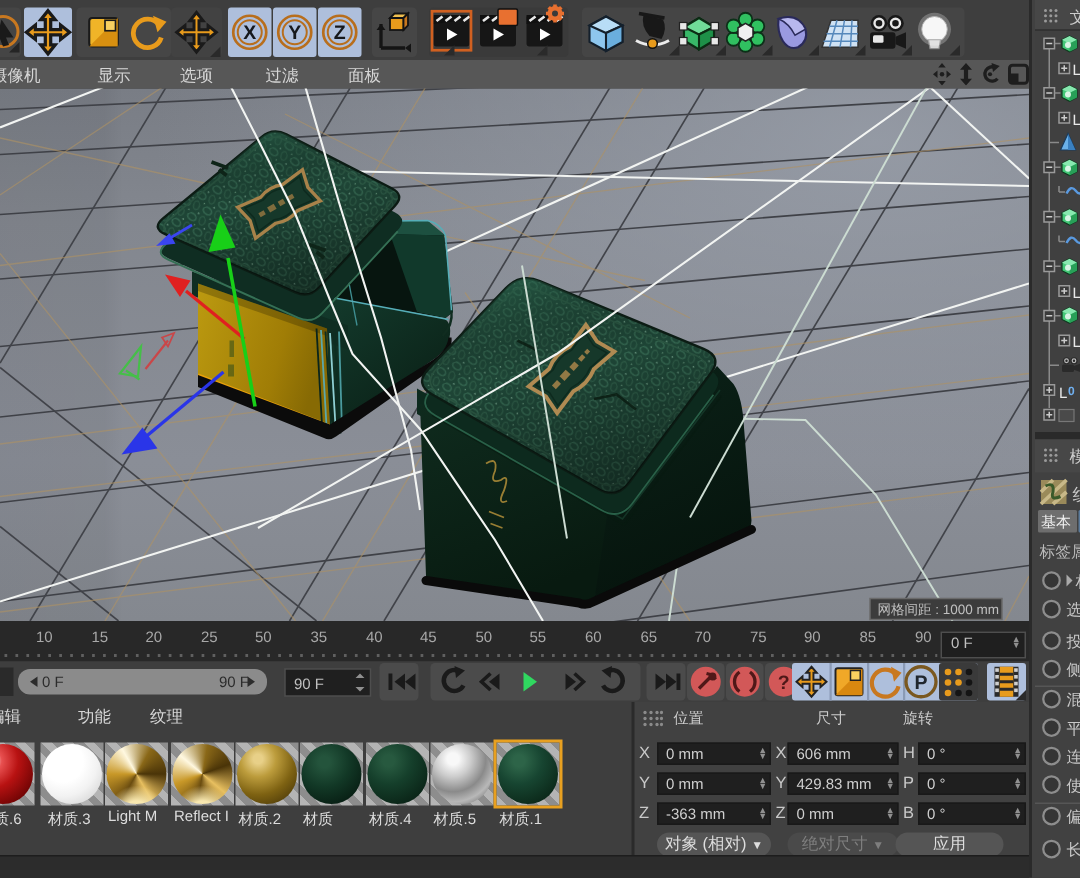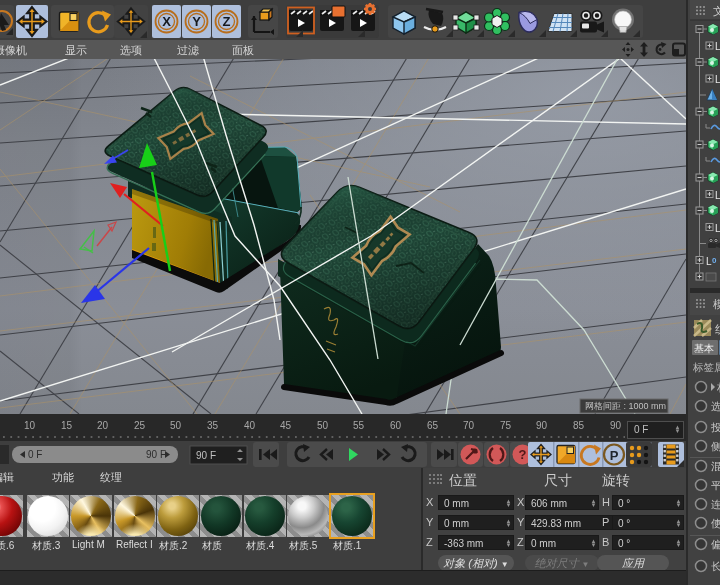--- a/index.html
+++ b/index.html
@@ -21,26 +21,26 @@
   
   #matmenu{left:0;top:468px;width:420px;height:16px;background:#3e3e3e;color:#d6d6d6;font-size:11px;}
   #matmenu span{position:absolute;top:2px;}
   #mats{left:0;top:484px;width:421px;height:86px;background:#3e3e3e;}
   .mat{position:absolute;top:11px;width:42px;height:42px;background:
      repeating-linear-gradient(45deg,#b4b4b4 0 5px,#8d8d8d 5px 10px);}
   .mlabel{position:absolute;top:55px;font-size:10px;color:#dcdcdc;white-space:nowrap;}
   .sph{position:absolute;left:1px;top:1px;width:40px;height:40px;border-radius:50%;}
   
   #coords{left:421px;top:468px;width:265px;height:102px;background:#414141;border-left:2px solid #2a2a2a;}
-  #coords .hdr{position:absolute;top:4px;color:#cccccc;font-size:14px;}
+  #coords .hdr{position:absolute;top:4px;color:#cccccc;font-size:10px;}
   .fld{position:absolute;height:15px;background:#1f1f1f;border:1px solid #191919;color:#cfcfcf;
        font-size:10px;line-height:15px;padding-left:5px;box-sizing:border-box;}
   .flbl{position:absolute;color:#c8c8c8;font-size:11px;}
   .cbtn{position:absolute;top:87px;height:16px;background:#555555;border-radius:8px;color:#dddddd;
-       font-size:11px;text-align:center;line-height:16px;font-style:italic;}
+       font-size:11px;text-align:center;line-height:16px;}
   
   #status{left:0;top:570px;width:686px;height:15px;background:#2c2c2c;border-top:1px solid #1d1d1d;}
   
   #rpanel{left:686px;top:0;width:34px;height:585px;background:#414141;border-left:2px solid #2a2a2a;box-sizing:border-box;}
   .spin{position:absolute;width:9px;color:#909090;font-size:6px;line-height:4px;text-align:center;}
 </style>
 </head>
 <body>
 <div id="root">
 
@@ -715,21 +715,21 @@
     <span class="flbl" style="left:3px;top:28px">X</span>
     <div class="fld" style="left:15px;top:27px;width:76px">0 mm<span class="spin" style="right:0;top:3px">▲<br>▼</span></div>
     <span class="flbl" style="left:94px;top:28px">X</span>
     <div class="fld" style="left:102px;top:27px;width:74px">606 mm<span class="spin" style="right:0;top:3px">▲<br>▼</span></div>
     <span class="flbl" style="left:179px;top:28px">H</span>
     <div class="fld" style="left:189px;top:27px;width:72px">0 °<span class="spin" style="right:0;top:3px">▲<br>▼</span></div>
 
     <span class="flbl" style="left:3px;top:48px">Y</span>
     <div class="fld" style="left:15px;top:47px;width:76px">0 mm<span class="spin" style="right:0;top:3px">▲<br>▼</span></div>
     <span class="flbl" style="left:94px;top:48px">Y</span>
-    <div class="fld" style="left:102px;top:47px;width:96px">429.83 mm<span class="spin" style="right:0;top:3px">▲<br>▼</span></div>
+    <div class="fld" style="left:102px;top:47px;width:74px">429.83 mm<span class="spin" style="right:0;top:3px">▲<br>▼</span></div>
     <span class="flbl" style="left:179px;top:48px">P</span>
     <div class="fld" style="left:189px;top:47px;width:72px">0 °<span class="spin" style="right:0;top:3px">▲<br>▼</span></div>
 
     <span class="flbl" style="left:3px;top:68px">Z</span>
     <div class="fld" style="left:15px;top:67px;width:76px">-363 mm<span class="spin" style="right:0;top:3px">▲<br>▼</span></div>
     <span class="flbl" style="left:94px;top:68px">Z</span>
     <div class="fld" style="left:102px;top:67px;width:74px">0 mm<span class="spin" style="right:0;top:3px">▲<br>▼</span></div>
     <span class="flbl" style="left:179px;top:68px">B</span>
     <div class="fld" style="left:189px;top:67px;width:72px">0 °<span class="spin" style="right:0;top:3px">▲<br>▼</span></div>
 

